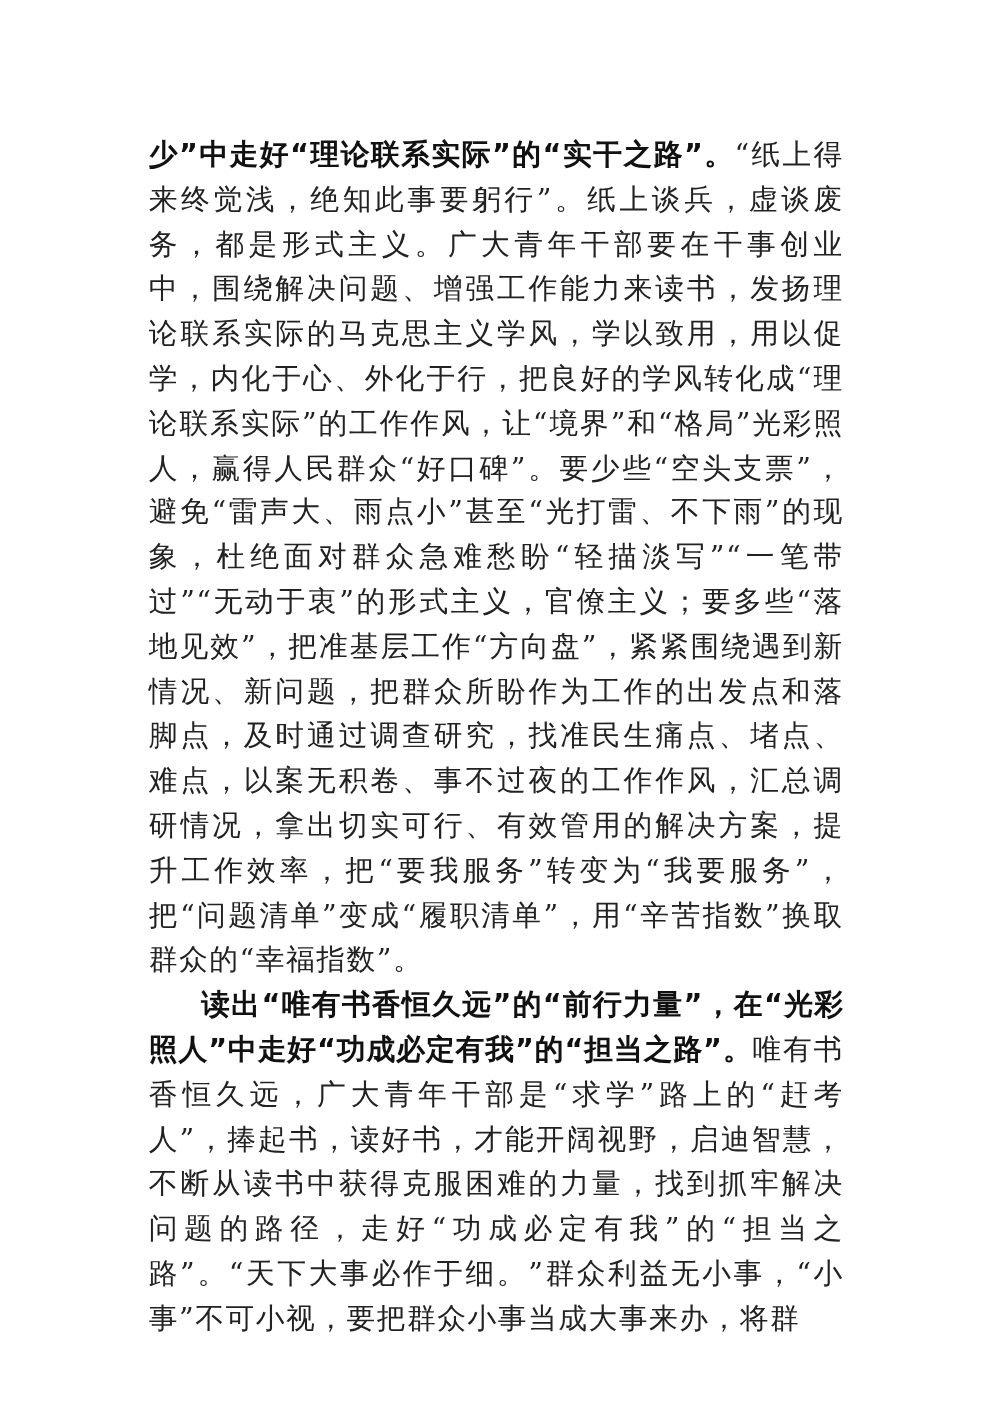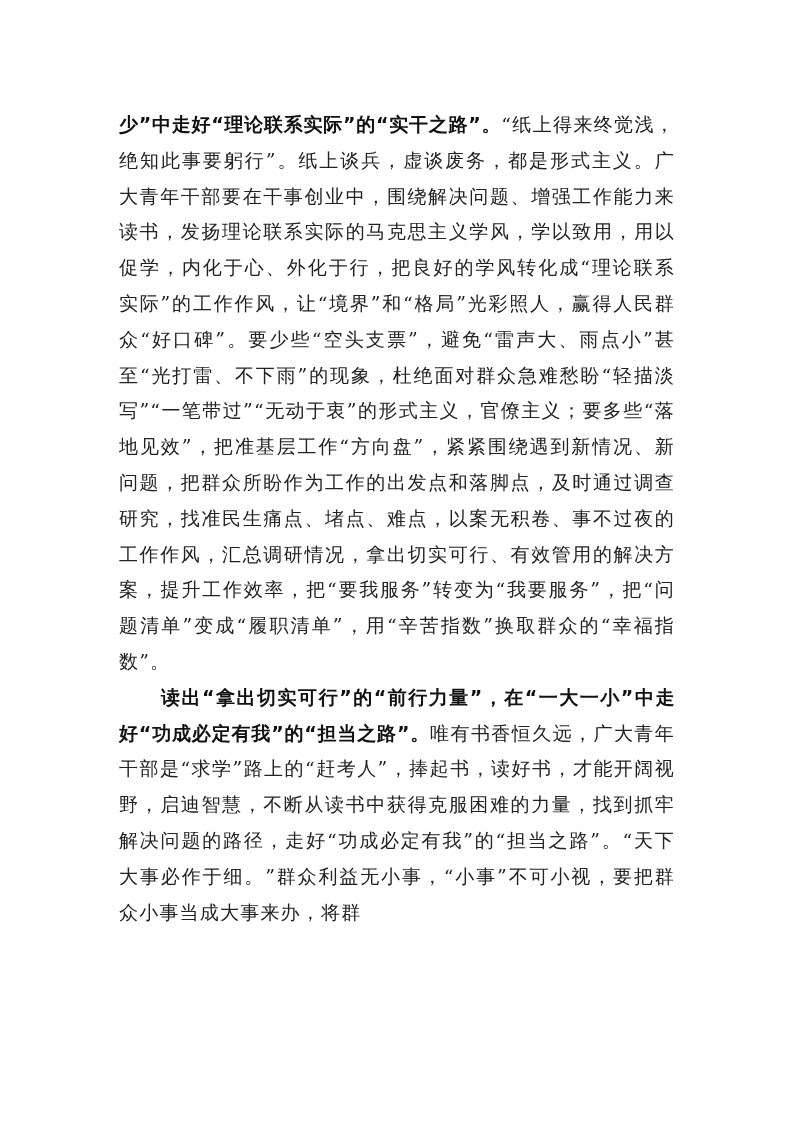--- a/index.html
+++ b/index.html
@@ -3,30 +3,30 @@
 <meta charset="utf-8">
 <style>
   html, body { margin: 0; padding: 0; background: #ffffff; }
   body { width: 793px; height: 1122px; position: relative; overflow: hidden; }
   .page {
     position: absolute;
     left: 119px;
     top: 107px;
     width: 556px;
     font-family: "DejaVu Serif", "Liberation Serif", serif;
-    font-size: 19px;
+    font-size: 23px;
     line-height: 35.8px;
     color: #222;
     text-align: justify;
     text-align-last: left;
     letter-spacing: 1.2px;
   }
   .para { margin: 0; }
   .para.indent { text-indent: 42px; }
   .bold { font-family: "DejaVu Sans", "Liberation Sans", sans-serif; font-weight: bold; color: #111; letter-spacing: 0.6px; }
 </style>
 </head>
 <body>
 
 <div class="page">
   <p class="para"><span class="bold">少”中走好“理论联系实际”的“实干之路”。</span><span>“纸上得来终觉浅，绝知此事要躬行”。纸上谈兵，虚谈废务，都是形式主义。广大青年干部要在干事创业中，围绕解决问题、增强工作能力来读书，发扬理论联系实际的马克思主义学风，学以致用，用以促学，内化于心、外化于行，把良好的学风转化成“理论联系实际”的工作作风，让“境界”和“格局”光彩照人，赢得人民群众“好口碑”。要少些“空头支票”，避免“雷声大、雨点小”甚至“光打雷、不下雨”的现象，杜绝面对群众急难愁盼“轻描淡写”“一笔带过”“无动于衷”的形式主义，官僚主义；要多些“落地见效”，把准基层工作“方向盘”，紧紧围绕遇到新情况、新问题，把群众所盼作为工作的出发点和落脚点，及时通过调查研究，找准民生痛点、堵点、难点，以案无积卷、事不过夜的工作作风，汇总调研情况，拿出切实可行、有效管用的解决方案，提升工作效率，把“要我服务”转变为“我要服务”，把“问题清单”变成“履职清单”，用“辛苦指数”换取群众的“幸福指数”。</span></p>
-  <p class="para indent"><span class="bold">读出“拿出切实可行”的“前行力量”，在“一大一小”中走好“功成必定有我”的“担当之路”。</span><span>唯有书香恒久远，广大青年干部是“求学”路上的“赶考人”，捧起书，读好书，才能开阔视野，启迪智慧，不断从读书中获得克服困难的力量，找到抓牢解决问题的路径，走好“功成必定有我”的“担当之路”。“天下大事必作于细。”群众利益无小事，“小事”不可小视，要把群众小事当成大事来办，将群</span></p>
+  <p class="para indent"><span class="bold">读出“唯有书香恒久远”的“前行力量”，在“光彩照人”中走好“功成必定有我”的“担当之路”。</span><span>唯有书香恒久远，广大青年干部是“求学”路上的“赶考人”，捧起书，读好书，才能开阔视野，启迪智慧，不断从读书中获得克服困难的力量，找到抓牢解决问题的路径，走好“功成必定有我”的“担当之路”。“天下大事必作于细。”群众利益无小事，“小事”不可小视，要把群众小事当成大事来办，将群</span></p>
 </div>
 
 </body></html>

